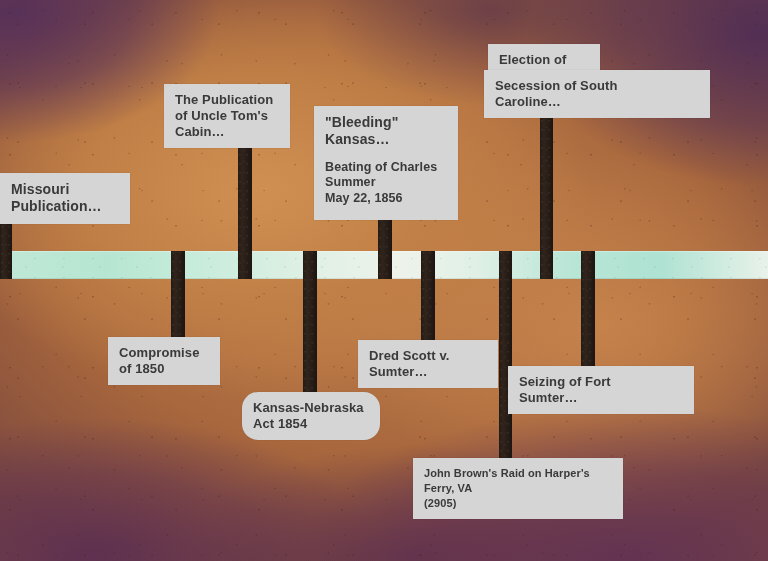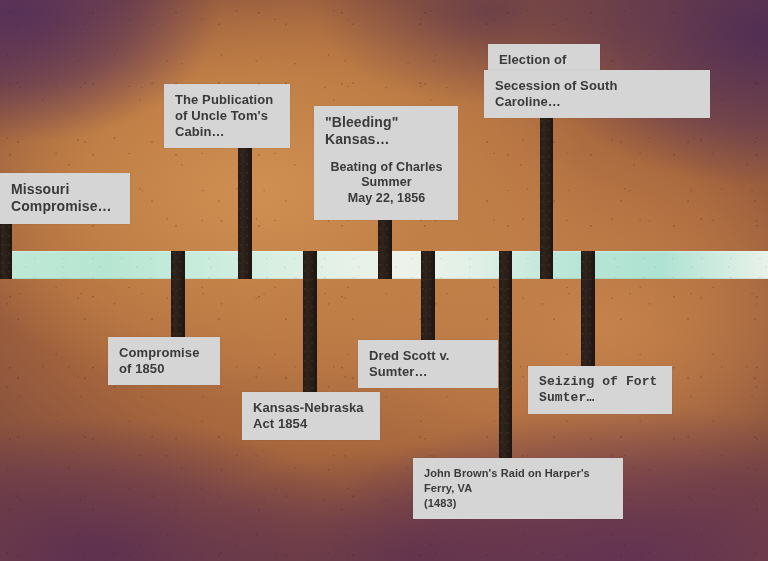--- a/index.html
+++ b/index.html
@@ -103,21 +103,20 @@
   }
   .label-box .title {
     display: block;
     white-space: pre-line;
   }
   .label-box .sub {
     display: block;
     white-space: pre-line;
     margin-top: 11px;
     font-size: 12.5px;
-    text-align: center;
   }
   .fs-14 { font-size: 14px; }
   .fs-13 { font-size: 13px; }
   .fs-11 { font-size: 11px; }
   .fs-11 .title { line-height: 1.35; }
 </style>
 </head>
 <body>
 
 <div id="stage">
@@ -137,56 +136,56 @@
       <div class="stem" style="left: 303px; top: 251px; width: 14px; height: 142px;"></div>
       <div class="stem" style="left: 378px; top: 218px; width: 14px; height: 61px;"></div>
       <div class="stem" style="left: 421px; top: 251px; width: 14px; height: 90px;"></div>
       <div class="stem" style="left: 499px; top: 251px; width: 13px; height: 209px;"></div>
       <div class="stem" style="left: 540px; top: 110px; width: 13px; height: 169px;"></div>
       <div class="stem" style="left: 581px; top: 251px; width: 14px; height: 117px;"></div>
     </div>
   <div id="labels-layer">
       <div class="label-box fs-14" style="left: 0px; top: 173px; width: 130px; min-height: 45px;">
         <span class="title">Missouri
-Compromise…</span>
+Publication…</span>
       </div>
       <div class="label-box fs-13" style="left: 108px; top: 337px; width: 112px; min-height: 27px;">
         <span class="title">Compromise of 1850</span>
       </div>
       <div class="label-box fs-13" style="left: 164px; top: 84px; width: 126px; min-height: 62px;">
         <span class="title">The Publication
 of Uncle Tom's
 Cabin…</span>
       </div>
-      <div class="label-box fs-13" style="left: 242px; top: 392px; width: 138px; min-height: 45px;">
+      <div class="label-box fs-13" style="left: 242px; top: 392px; width: 138px; min-height: 45px; border-radius: 16px;">
         <span class="title">Kansas-Nebraska
 Act     1854</span>
       </div>
       <div class="label-box fs-14" style="left: 314px; top: 106px; width: 144px; min-height: 114px;">
         <span class="title">"Bleeding"
 Kansas…</span>
         <span class="sub">Beating of Charles
 Summer
 May 22, 1856</span>
       </div>
       <div class="label-box fs-13" style="left: 358px; top: 340px; width: 140px; min-height: 45px;">
         <span class="title">Dred Scott v.
 Sumter…</span>
       </div>
       <div class="label-box fs-11" style="left: 413px; top: 458px; width: 210px; min-height: 52px;">
         <span class="title">John Brown's Raid on Harper's
 Ferry, VA
-(1483)</span>
+(2905)</span>
       </div>
       <div class="label-box fs-13" style="left: 488px; top: 44px; width: 112px; min-height: 26px;">
         <span class="title">Election of 1…</span>
       </div>
       <div class="label-box fs-13" style="left: 484px; top: 70px; width: 226px; min-height: 42px;">
         <span class="title">Secession of South
 Caroline…</span>
       </div>
-      <div class="label-box fs-13" style="left: 528px; top: 366px; width: 144px; min-height: 41px; font-family: Liberation Mono, monospace;">
+      <div class="label-box fs-13" style="left: 508px; top: 366px; width: 186px; min-height: 41px;">
         <span class="title">Seizing of Fort
 Sumter…</span>
       </div>
     </div>
 
 </div>
 
 </body></html>

